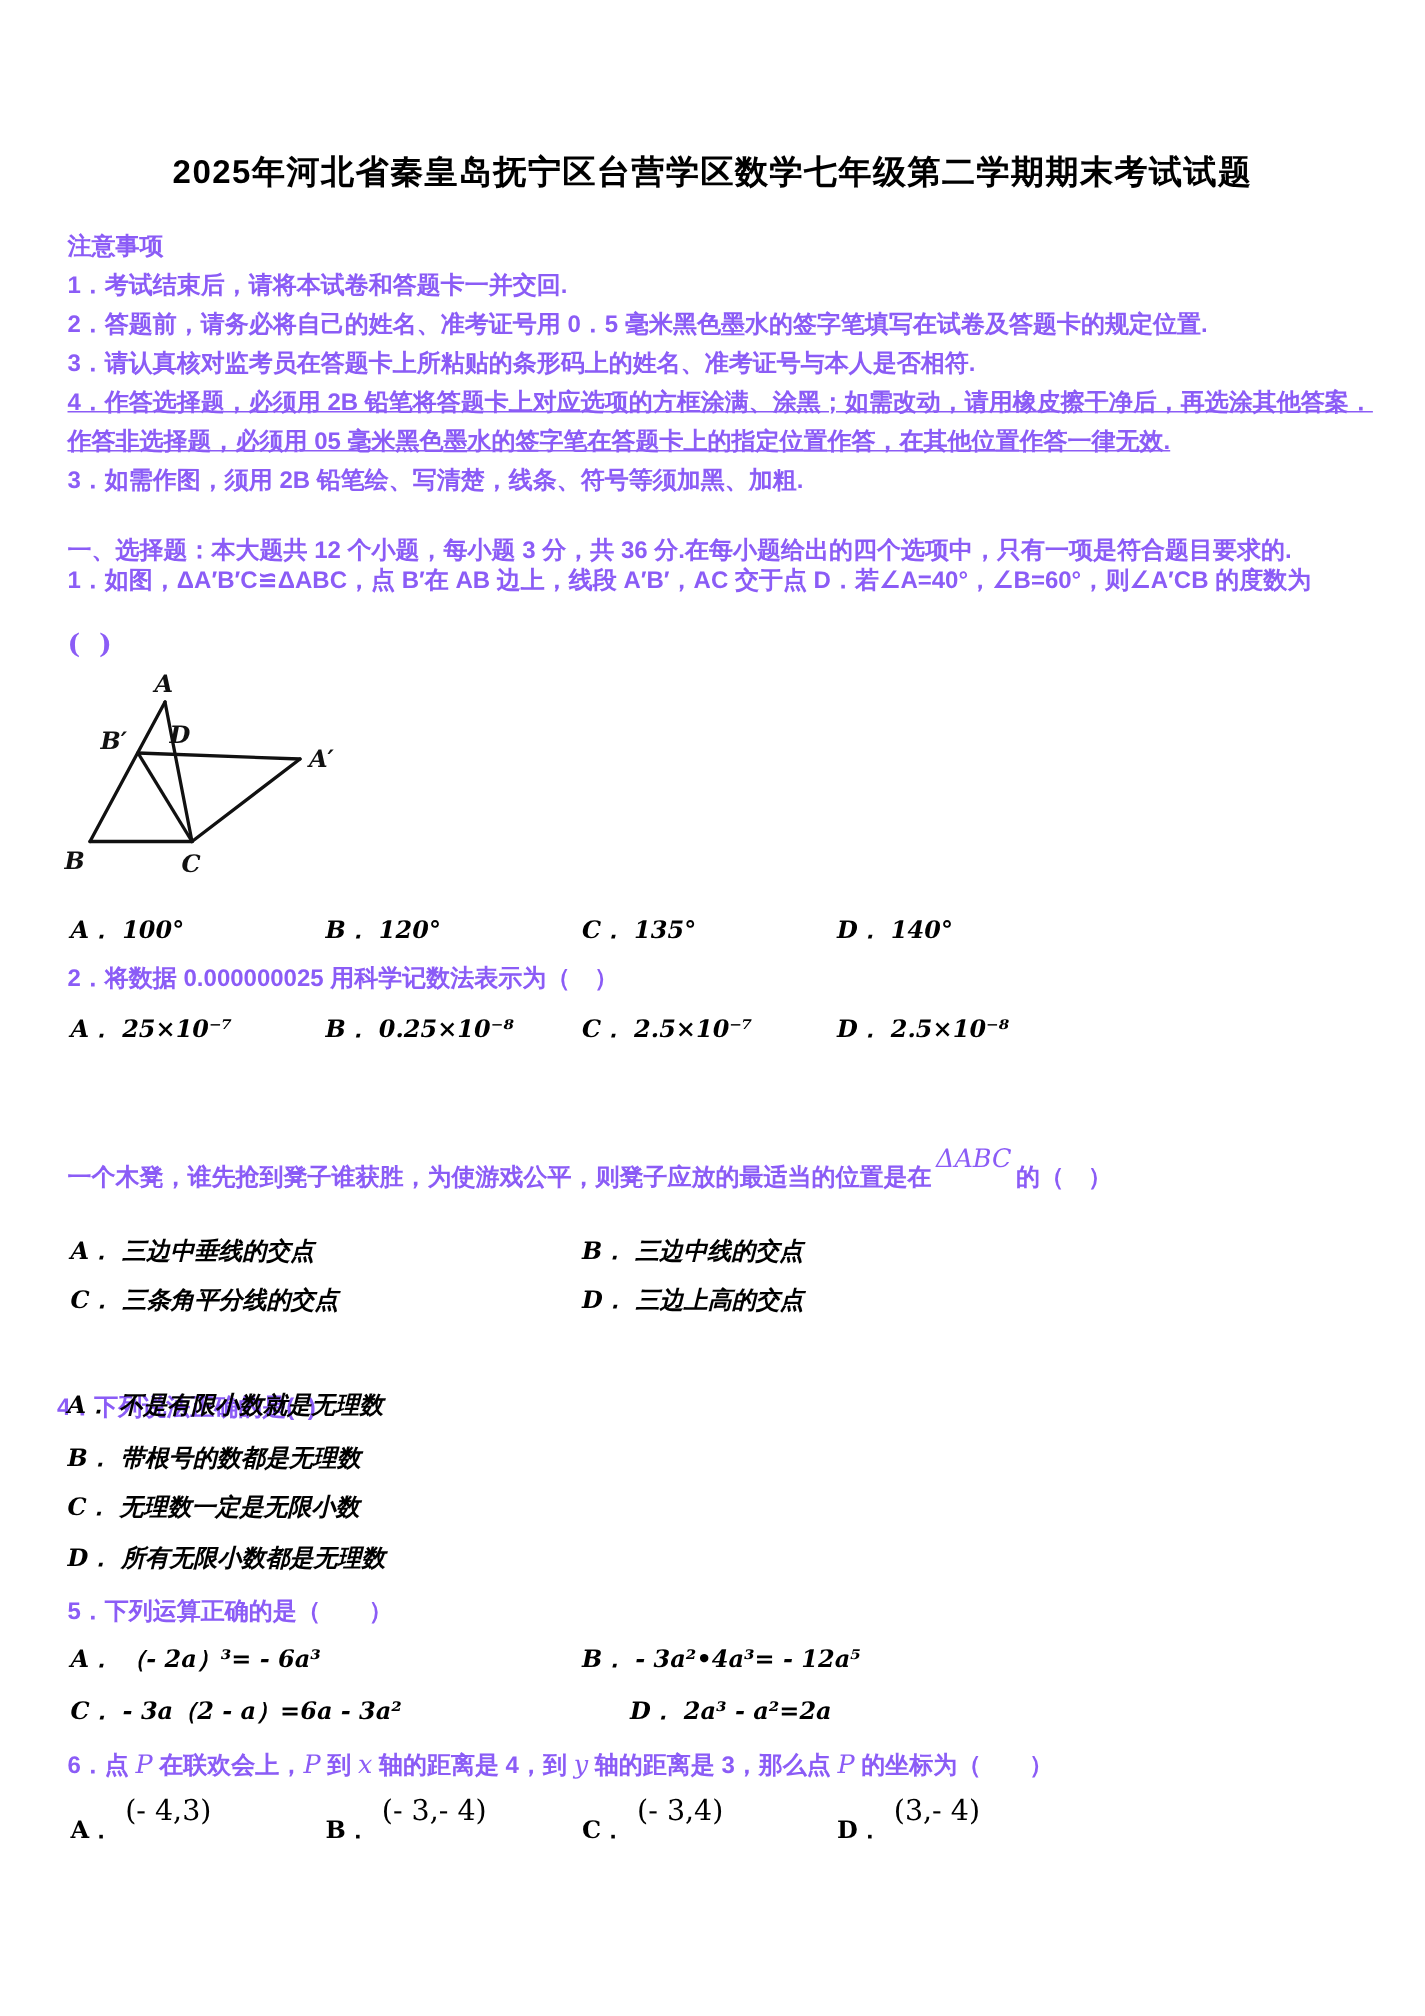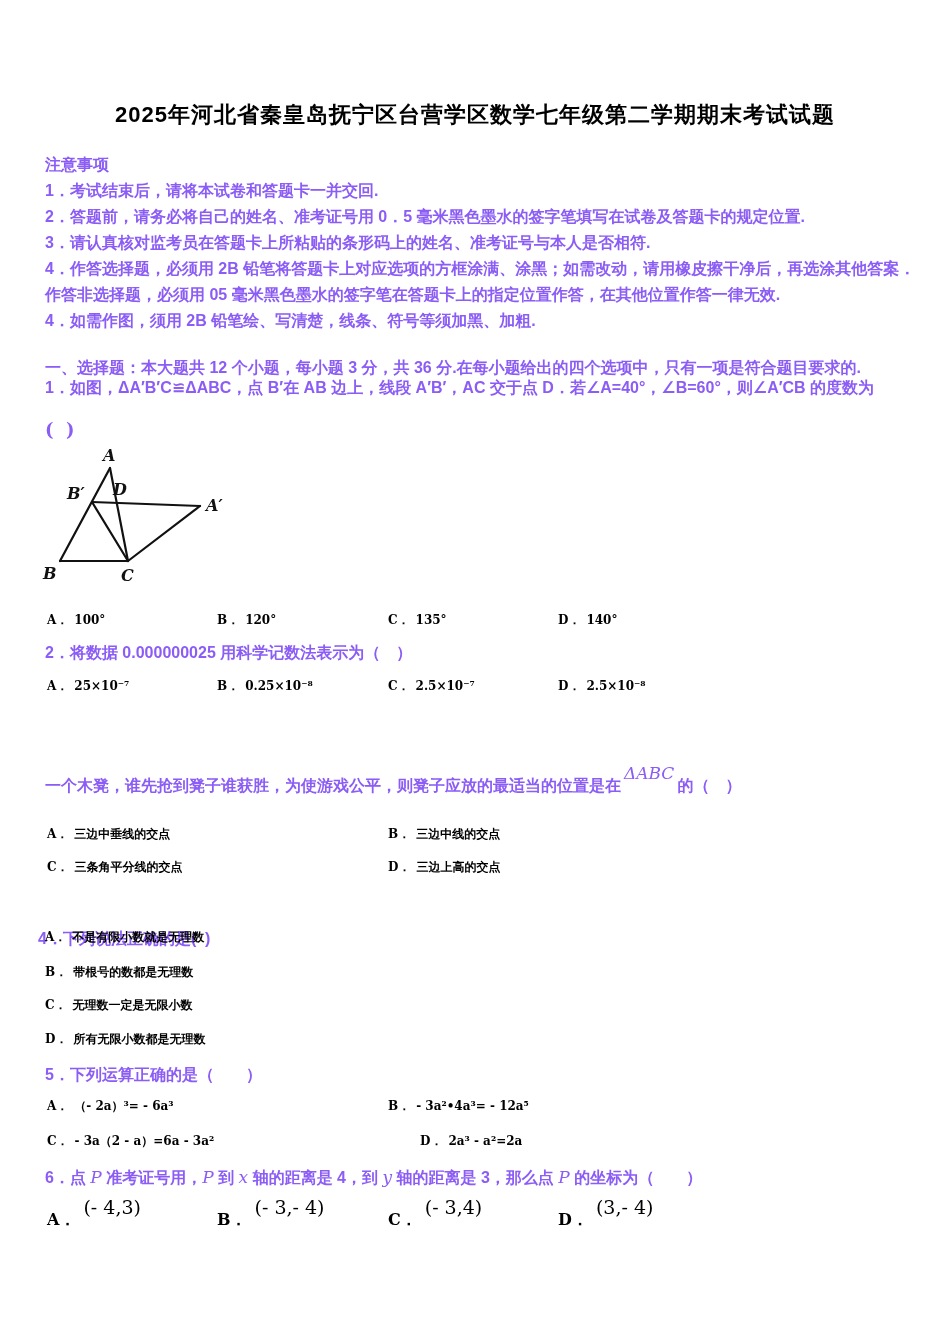--- a/index.html
+++ b/index.html
@@ -16,41 +16,43 @@
     position:absolute;
     font-size:16px;
     line-height:26px;
     white-space:pre;
     font-weight:bold;
     color:#8b5cf6;
   }
   .para{
     white-space:pre-wrap;
     width:874px;
+    text-decoration:underline;
   }
   .title{
     position:absolute;
     top:100px;
     left:0;
     width:950px;
     text-align:center;
     font-size:22px;
     font-weight:bold;
     letter-spacing:1px;
     white-space:nowrap;
   }
   .serifm{
     font-family:"DejaVu Serif","Liberation Serif",serif;
   }
   .opt{
     position:absolute;
-    font-size:12px;
+    font-size:16px;
     line-height:24px;
     white-space:pre;
     font-weight:bold;
+    font-style:italic;
   }
   .opt .opt-label{
     font-family:"DejaVu Serif","Liberation Serif",serif;
     font-weight:bold;
     margin-right:6px;
   }
   .opt-text{font-weight:bold;}
   .opt-math .opt-text{
     font-family:"DejaVu Serif","Liberation Serif",serif;
   }
@@ -102,21 +104,21 @@
 
 <div class="page">
 
   <div class="title">2025年河北省秦皇岛抚宁区台营学区数学七年级第二学期期末考试试题</div>
 
   <div class="line" style="top:152px;left:45px;">注意事项</div>
   <div class="line" style="top:178px;left:45px;">1．考试结束后，请将本试卷和答题卡一并交回.</div>
   <div class="line" style="top:204px;left:45px;">2．答题前，请务必将自己的姓名、准考证号用 0．5 毫米黑色墨水的签字笔填写在试卷及答题卡的规定位置.</div>
   <div class="line" style="top:230px;left:45px;">3．请认真核对监考员在答题卡上所粘贴的条形码上的姓名、准考证号与本人是否相符.</div>
   <div class="line para" style="top:256px;left:45px;">4．作答选择题，必须用 2B 铅笔将答题卡上对应选项的方框涂满、涂黑；如需改动，请用橡皮擦干净后，再选涂其他答案．作答非选择题，必须用 05 毫米黑色墨水的签字笔在答题卡上的指定位置作答，在其他位置作答一律无效.</div>
-  <div class="line" style="top:308px;left:45px;">4．如需作图，须用 2B 铅笔绘、写清楚，线条、符号等须加黑、加粗.</div>
+  <div class="line" style="top:308px;left:45px;">3．如需作图，须用 2B 铅笔绘、写清楚，线条、符号等须加黑、加粗.</div>
 
   <div class="line" style="top:355px;left:45px;">一、选择题：本大题共 12 个小题，每小题 3 分，共 36 分.在每小题给出的四个选项中，只有一项是符合题目要求的.</div>
 
   <div class="line" style="top:375px;left:45px;">1．如图，ΔA′B′C≌ΔABC，点 B′在 AB 边上，线段 A′B′，AC 交于点 D．若∠A=40°，∠B=60°，则∠A′CB 的度数为</div>
   <div class="line serifm" style="top:417px;left:45px;font-size:18px;">(  )</div>
 
   <svg class="fig" width="205" height="152" viewBox="0 0 205 152">
     <line x1="80" y1="22" x2="30" y2="115"></line>
     <line x1="80" y1="22" x2="98" y2="115"></line>
     <line x1="30" y1="115" x2="98" y2="115"></line>
@@ -153,21 +155,21 @@
   <div class="opt" style="top:960px;left:45px;"><span class="opt-label">B．</span><span class="opt-text">带根号的数都是无理数</span></div>
   <div class="opt" style="top:993px;left:45px;"><span class="opt-label">C．</span><span class="opt-text">无理数一定是无限小数</span></div>
   <div class="opt" style="top:1027px;left:45px;"><span class="opt-label">D．</span><span class="opt-text">所有无限小数都是无理数</span></div>
 
   <div class="line" style="top:1062px;left:45px;">5．下列运算正确的是（　　）</div>
   <div class="opt opt-math" style="top:1094px;left:47px;"><span class="opt-label">A．</span><span class="opt-text">（- 2a）³= - 6a³</span></div>
   <div class="opt opt-math" style="top:1094px;left:388px;"><span class="opt-label">B．</span><span class="opt-text">- 3a²•4a³= - 12a⁵</span></div>
   <div class="opt opt-math" style="top:1129px;left:47px;"><span class="opt-label">C．</span><span class="opt-text">- 3a（2 - a）=6a - 3a²</span></div>
   <div class="opt opt-math" style="top:1129px;left:388px;margin-left:32px;"><span class="opt-label">D．</span><span class="opt-text">2a³ - a²=2a</span></div>
 
-  <div class="line" style="top:1164px;left:45px;"><span>6．点 </span><span class="ivar">P</span><span> 准考证号用，</span><span class="ivar">P</span><span> 到 </span><span class="ivar">x</span><span> 轴的距离是 4，到 </span><span class="ivar">y</span><span> 轴的距离是 3，那么点 </span><span class="ivar">P</span><span> 的坐标为（　　）</span></div>
+  <div class="line" style="top:1164px;left:45px;"><span>6．点 </span><span class="ivar">P</span><span> 在联欢会上，</span><span class="ivar">P</span><span> 到 </span><span class="ivar">x</span><span> 轴的距离是 4，到 </span><span class="ivar">y</span><span> 轴的距离是 3，那么点 </span><span class="ivar">P</span><span> 的坐标为（　　）</span></div>
 
   <div class="q6opt" style="top:1196px;left:47px;">
       <span class="opt-label">A．</span>
       <span class="coord-value">(- 4,3)</span>
     </div>
   <div class="q6opt" style="top:1196px;left:217px;">
       <span class="opt-label">B．</span>
       <span class="coord-value">(- 3,- 4)</span>
     </div>
   <div class="q6opt" style="top:1196px;left:388px;">

